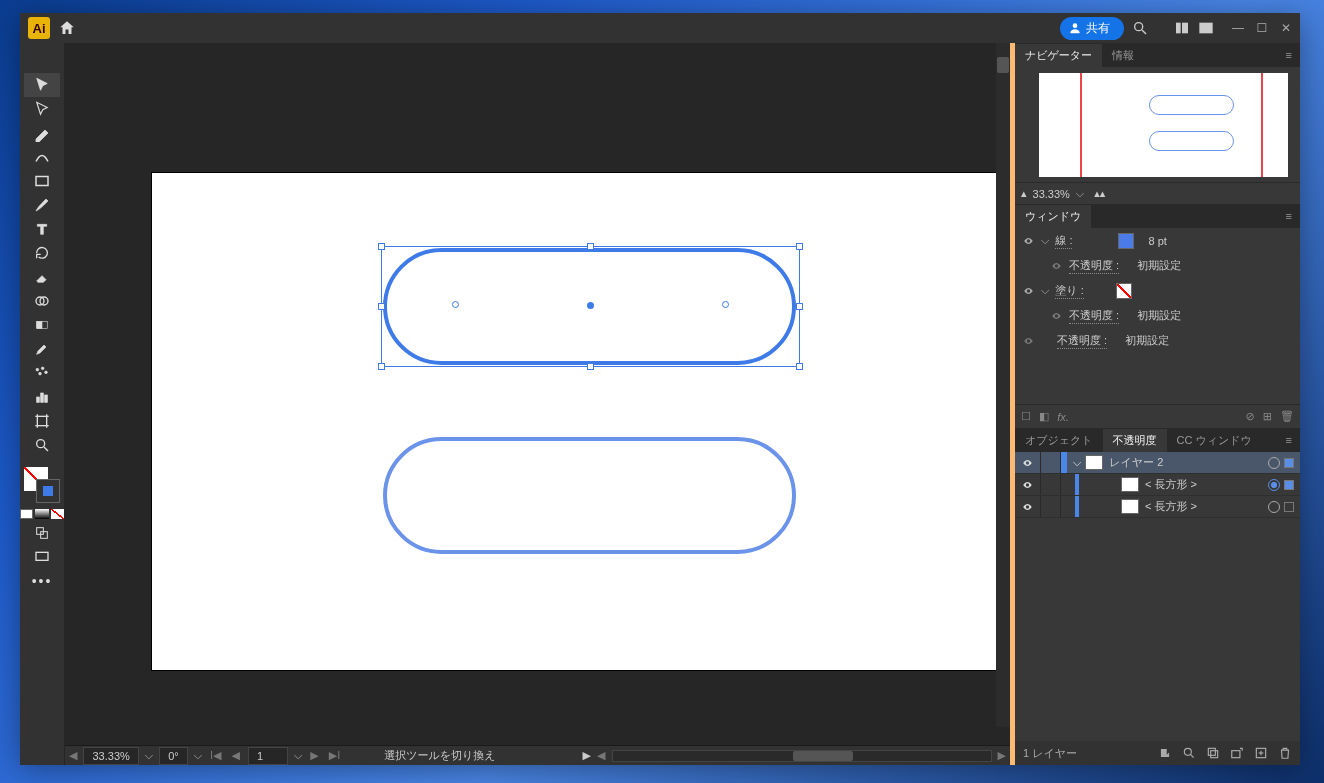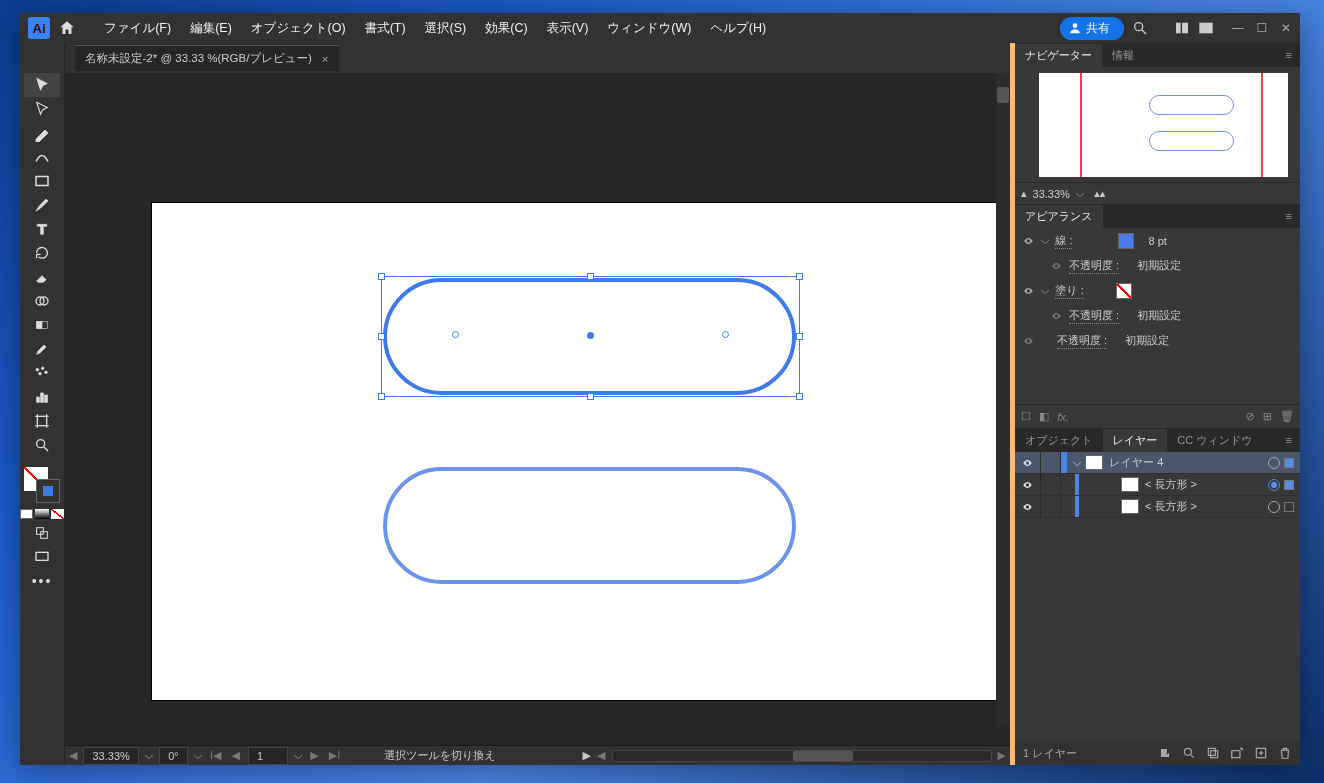--- a/index.html
+++ b/index.html
@@ -1,19 +1,19 @@
 <!DOCTYPE html>
 <html><head>
 <meta charset="utf-8">
 <style>
 * { margin: 0; padding: 0; box-sizing: border-box; font-family: "Hiragino Kaku Gothic Pro", "Meiryo", sans-serif; }
 body { background: linear-gradient(135deg, #0a3d91 0%, #1e5bcc 25%, #4a87e8 60%, #0d2f6b 100%); width: 1324px; height: 783px; overflow: hidden; position: relative; }
 .app-window { position: absolute; left: 20px; top: 13px; width: 1280px; height: 752px; background: #323232; box-shadow: 0 4px 30px rgba(0,0,0,0.4); display: flex; flex-direction: column; }
 .titlebar { height: 30px; background: #323232; display: flex; align-items: center; padding: 0 8px; color: #ddd; font-size: 12px; }
-.ai-logo { width: 22px; height: 22px; background: #3b82f6; color: #330000; font-weight: 700; font-size: 13px; display: flex; align-items: center; justify-content: center; border-radius: 3px; margin-right: 8px; }
+.ai-logo { width: 22px; height: 22px; background: #eab308; color: #330000; font-weight: 700; font-size: 13px; display: flex; align-items: center; justify-content: center; border-radius: 3px; margin-right: 8px; }
 .home-icon { width: 18px; height: 18px; margin-right: 20px; cursor: pointer; }
 .menu-bar { display: flex; gap: 3px; }
 .menu-item { padding: 4px 8px; cursor: pointer; font-size: 12.5px; color: #f0f0f0; }
 .titlebar-right { margin-left: auto; display: flex; align-items: center; gap: 8px; }
 .share-btn { background: #1473e6; color: #fff; padding: 3px 14px 3px 8px; border-radius: 14px; font-size: 12px; display: flex; align-items: center; gap: 4px; cursor: pointer; }
 .win-controls { display: flex; gap: 12px; margin-left: 10px; align-items: center; }
 .layout-ico, .search-ico { width: 16px; height: 16px; cursor: pointer; fill: #ccc; }
 .win-btn { width: 12px; height: 12px; cursor: pointer; display: flex; align-items: center; justify-content: center; color: #aaa; }
 .app-body { flex: 1; display: flex; min-height: 0; }
 .toolbar { width: 45px; background: #323232; border-right: 1px solid #252525; display: flex; flex-direction: column; padding-top: 30px; position: relative; }
@@ -79,31 +79,20 @@
 </style>
 </head>
 <body>
 
 <div class="app-window">
   <div class="titlebar">
     <div class="ai-logo">Ai</div>
     <svg class="home-icon" viewBox="0 0 24 24" fill="#ddd">
         <path d="M12 3l9 8h-3v9h-4v-6h-4v6H6v-9H3z"></path>
       </svg>
-    <div class="menu-bar">
-      <span class="menu-item">ファイル(F)</span>
-      <span class="menu-item">編集(E)</span>
-      <span class="menu-item">オブジェクト(O)</span>
-      <span class="menu-item">書式(T)</span>
-      <span class="menu-item">選択(S)</span>
-      <span class="menu-item">効果(C)</span>
-      <span class="menu-item">表示(V)</span>
-      <span class="menu-item">ウィンドウ(W)</span>
-      <span class="menu-item">ヘルプ(H)</span>
-    </div>
     <div class="titlebar-right">
       <div class="share-btn">
         <svg width="14" height="14" viewBox="0 0 24 24" fill="#fff">
             <circle cx="12" cy="8" r="4"></circle>
             <path d="M4 20c0-4 4-6 8-6s8 2 8 6v1H4z"></path>
           </svg>
         <span>共有</span>
       </div>
       <svg class="search-ico" viewBox="0 0 24 24">
           <circle cx="10" cy="10" r="6" fill="none" stroke="#ccc" stroke-width="2"></circle>
@@ -238,26 +227,20 @@
         </div>
       <div class="tool">
           <svg width="16" height="16" viewBox="0 0 24 24" fill="none" stroke="#ddd" stroke-width="2">
             <rect x="3" y="5" width="18" height="12"></rect>
           </svg>
         </div>
       <div class="tool" style="color:#ddd;font-size:14px;letter-spacing:2px">•••</div>
     </div>
 
     <div class="center">
-      <div class="doc-tab-bar">
-        <div class="doc-tab">
-          <span>名称未設定-2* @ 33.33 %(RGB/プレビュー)</span>
-          <span class="close-x">×</span>
-        </div>
-      </div>
       <div class="canvas-area">
         <div class="artboard"></div>
         <div class="shape1"></div>
         <div class="shape2"></div>
         <div class="sel-box">
           <div class="handle" style="left:-4px;top:-4px"></div>
           <div class="handle" style="left:50%;top:-4px;margin-left:-4px"></div>
           <div class="handle" style="right:-4px;top:-4px"></div>
           <div class="handle" style="left:-4px;top:50%;margin-top:-4px"></div>
           <div class="handle" style="right:-4px;top:50%;margin-top:-4px"></div>
@@ -310,21 +293,21 @@
         </div>
       </div>
       <div class="zoom-bar">
         <span style="color:#ccc">▴</span>
         <span>33.33%</span>
         <span style="color:#999">⌵</span>
         <span style="color:#ccc;margin-left:4px">▴▴</span>
       </div>
 
       <div class="panel-tabs">
-        <span class="ptab active">アピアランス</span>
+        <span class="ptab active">ウィンドウ</span>
         <span class="ptab-menu">≡</span>
       </div>
       <div class="panel-section" style="height:200px;display:flex;flex-direction:column">
         <div class="panel-row">
           <span class="eye-col">
               <svg class="vis-icon" viewBox="0 0 24 24" fill="#aaa">
                 <path d="M12 5C6 5 2 12 2 12s4 7 10 7 10-7 10-7-4-7-10-7zm0 11a4 4 0 110-8 4 4 0 010 8z"></path>
               </svg>
             </span>
           <span style="color:#999">⌵</span>
@@ -377,36 +360,36 @@
           <span>◧</span>
           <span style="font-style:italic">fx.</span>
           <span style="margin-left:auto">⊘</span>
           <span>⊞</span>
           <span>🗑</span>
         </div>
       </div>
 
       <div class="panel-tabs">
         <span class="ptab">オブジェクト</span>
-        <span class="ptab active">レイヤー</span>
+        <span class="ptab active">不透明度</span>
         <span class="ptab">CC ウィンドウ</span>
         <span class="ptab-menu">≡</span>
       </div>
       <div class="layers-body">
         <div class="layer-row sel">
           <div class="layer-vis">
               <svg class="vis-icon" viewBox="0 0 24 24" fill="#ddd">
                 <path d="M12 5C6 5 2 12 2 12s4 7 10 7 10-7 10-7-4-7-10-7zm0 11a4 4 0 110-8 4 4 0 010 8z"></path>
               </svg>
             </div>
           <div class="layer-lock"></div>
           <div class="layer-color-col"></div>
           <span style="margin-left:6px;color:#ccc">⌵</span>
           <div class="layer-thumb"></div>
-          <span class="layer-name">レイヤー 4</span>
+          <span class="layer-name">レイヤー 2</span>
           <div class="layer-target"></div>
           <div class="layer-sel-box on"></div>
         </div>
         <div class="layer-row">
           <div class="layer-vis">
               <svg class="vis-icon" viewBox="0 0 24 24" fill="#ddd">
                 <path d="M12 5C6 5 2 12 2 12s4 7 10 7 10-7 10-7-4-7-10-7zm0 11a4 4 0 110-8 4 4 0 010 8z"></path>
               </svg>
             </div>
           <div class="layer-lock"></div>

